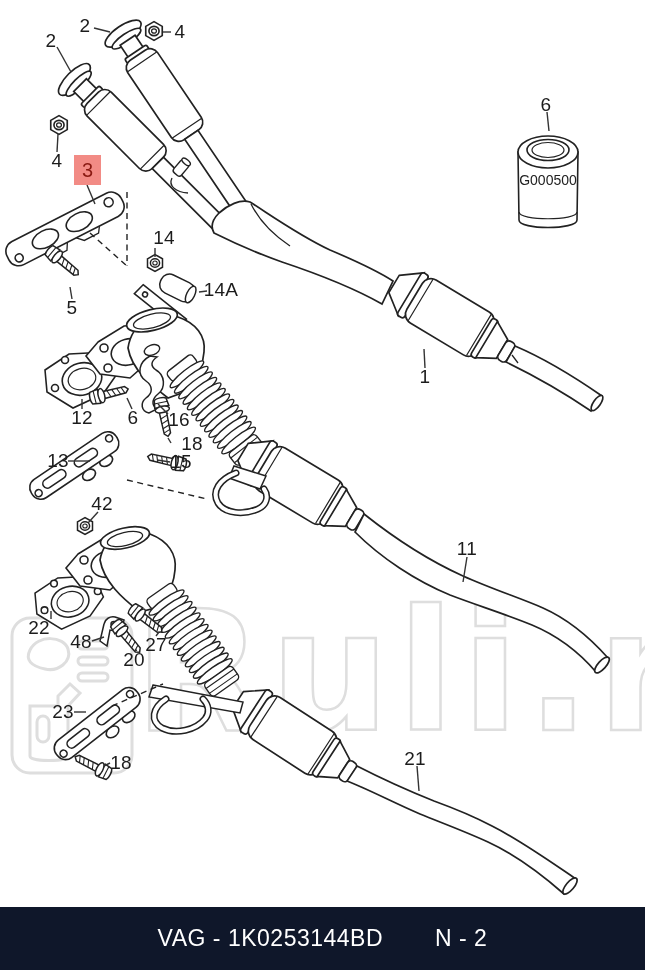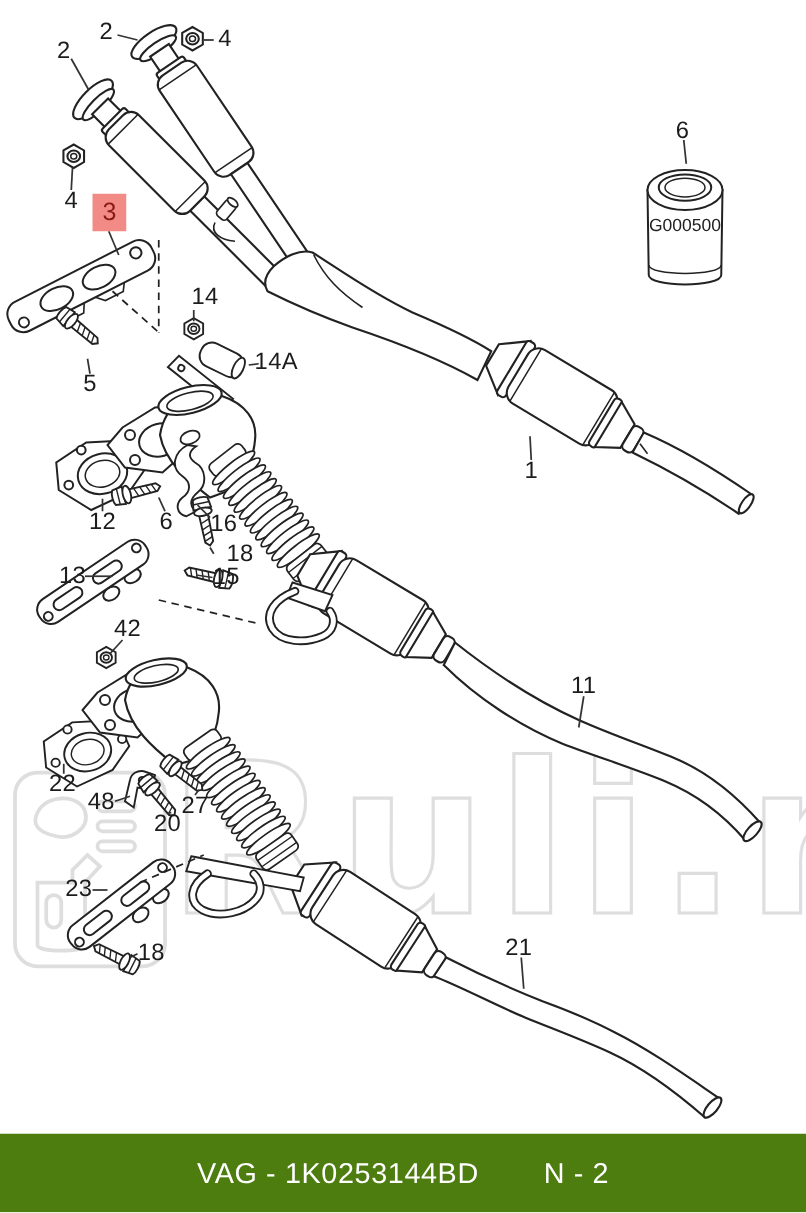--- a/index.html
+++ b/index.html
@@ -11,21 +11,21 @@
            font-size:168px;font-weight:700;letter-spacing:7px;color:transparent;
            -webkit-text-stroke:2.5px #dedede;white-space:nowrap;line-height:1;}
   
   #art{position:absolute;left:0;top:0;z-index:2;}
   
   .co{position:absolute;z-index:3;transform:translate(-50%,-50%);font-size:19px;font-weight:500;
       color:#1c1c1c;white-space:nowrap;letter-spacing:0.3px;}
   .red-badge{position:absolute;z-index:3;left:74px;top:155px;width:27px;height:30px;
              display:flex;align-items:center;justify-content:center;font-size:20px;font-weight:500;}
   
-  #footer{position:absolute;left:0;bottom:0;width:645px;height:63px;background:#4d7c0f;z-index:4;
+  #footer{position:absolute;left:0;bottom:0;width:645px;height:63px;background:#0f172a;z-index:4;
           display:flex;align-items:center;justify-content:center;gap:52px;}
   #footer span{color:#ffffff;font-size:23px;letter-spacing:0.5px;}
 </style>
 </head>
 <body>
 
 <div id="page">
 
   <div id="wm">
     <svg style="position:absolute;left:10px;top:616px" width="125" height="160" viewBox="0 0 125 160">
@@ -276,21 +276,21 @@
   <div class="co" style="left:546px;top:105px">6</div>
   <div class="co" style="left:425px;top:377px">1</div>
   <div class="co" style="left:82px;top:418px">12</div>
   <div class="co" style="left:133px;top:418px">6</div>
   <div class="co" style="left:179px;top:420px">16</div>
   <div class="co" style="left:192px;top:444px">18</div>
   <div class="co" style="left:58px;top:461px">13</div>
   <div class="co" style="left:181px;top:462px">15</div>
   <div class="co" style="left:102px;top:504px">42</div>
   <div class="co" style="left:467px;top:549px">11</div>
-  <div class="co" style="left:50px;top:628px">22</div>
+  <div class="co" style="left:39px;top:628px">22</div>
   <div class="co" style="left:81px;top:642px">48</div>
   <div class="co" style="left:156px;top:645px">27</div>
   <div class="co" style="left:134px;top:660px">20</div>
   <div class="co" style="left:63px;top:712px">23</div>
   <div class="co" style="left:121px;top:763px">18</div>
   <div class="co" style="left:415px;top:759px">21</div>
 
   <div id="footer">
     <span>VAG - 1K0253144BD</span>
     <span>N - 2</span>

